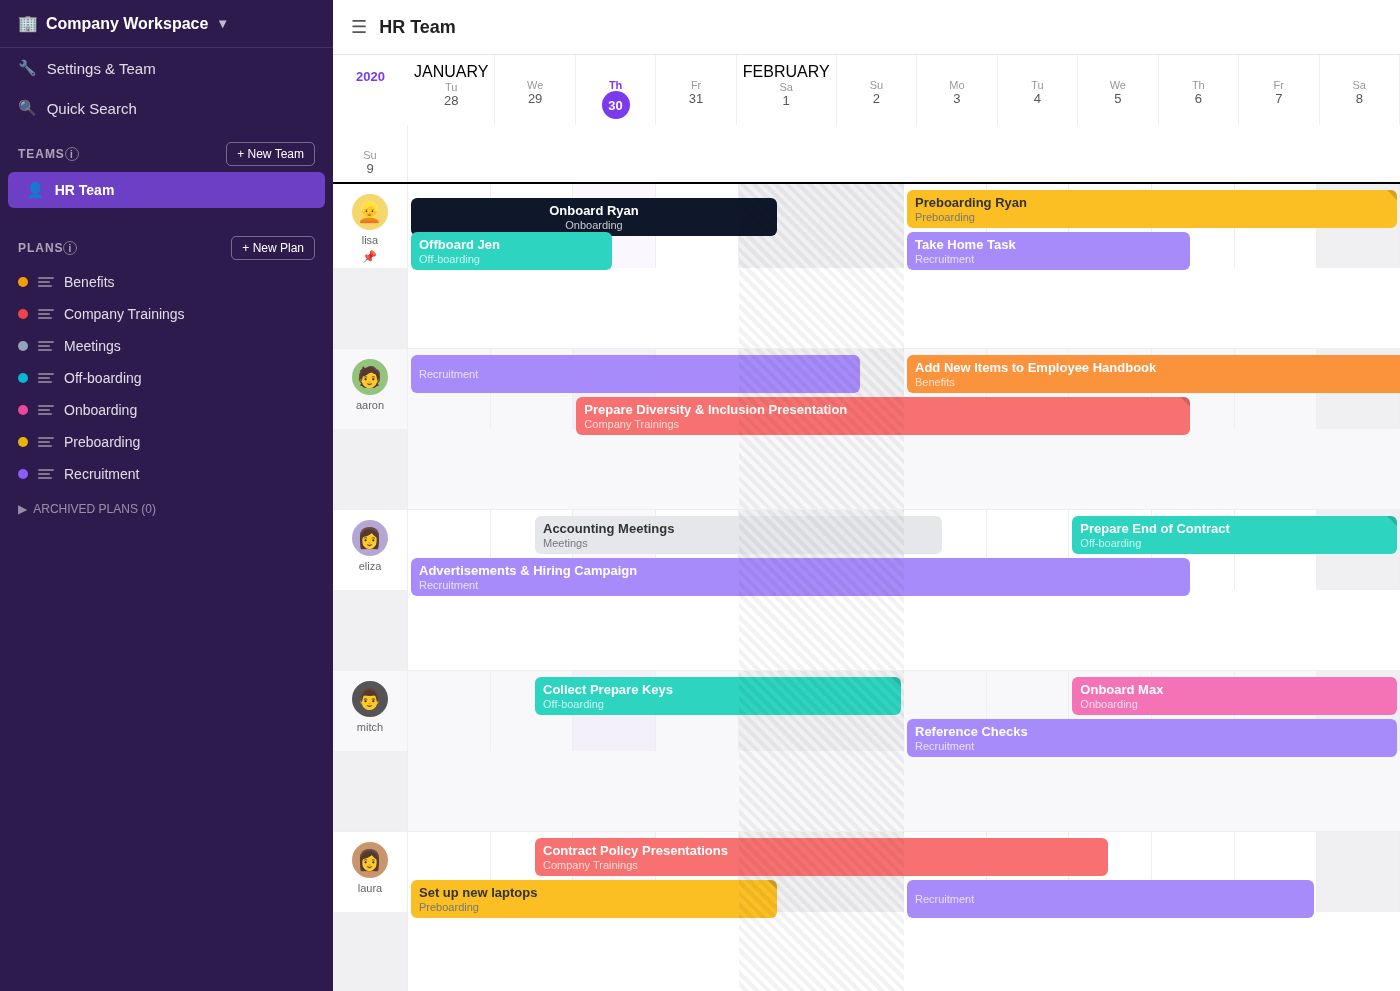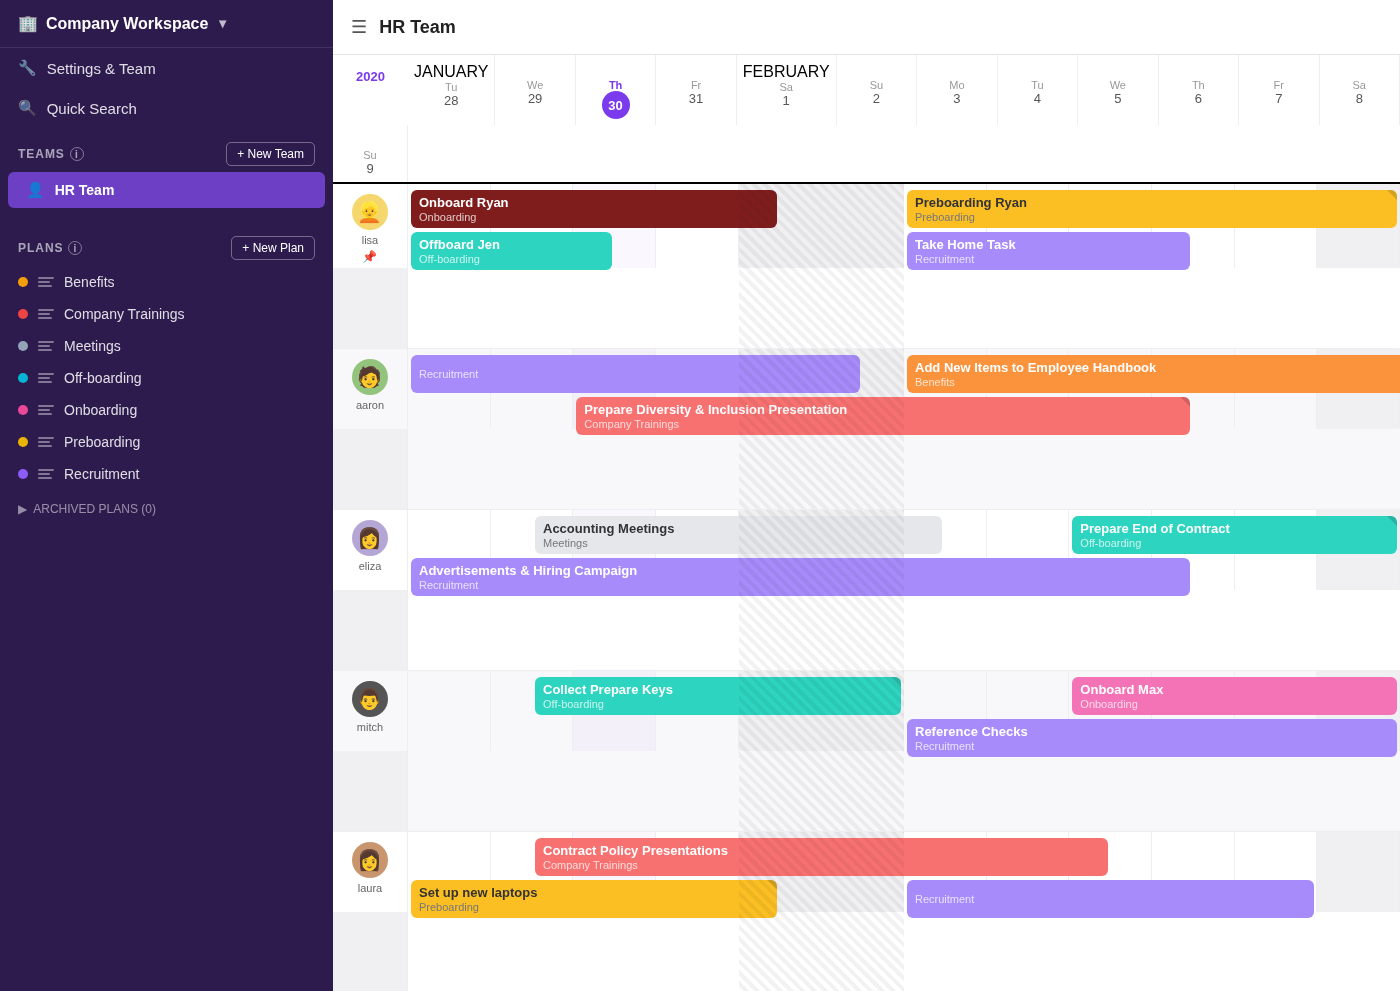--- a/index.html
+++ b/index.html
@@ -43,21 +43,20 @@
       align-items: center;
       justify-content: space-between;
     }
     .section-title {
       font-size: 12px;
       font-weight: 700;
       letter-spacing: 0.08em;
       color: rgba(255,255,255,0.6);
       display: flex;
       align-items: center;
-      gap: 5px;
     }
     .section-title .info-icon {
       width: 14px; height: 14px;
       border: 1px solid rgba(255,255,255,0.4);
       border-radius: 50%;
       font-size: 10px;
       display: flex; align-items: center; justify-content: center;
       cursor: pointer;
     }
     .new-btn {
@@ -490,21 +489,21 @@
           <div class="day-cell weekend"></div>
           <div class="day-cell"></div>
           <div class="day-cell"></div>
           <div class="day-cell"></div>
           <div class="day-cell"></div>
           <div class="day-cell"></div>
           <div class="day-cell weekend"></div>
           <div class="day-cell weekend"></div>
           <div style="position: absolute; inset: 0px 0px 0px 75px; pointer-events: none;">
             <div class="hatch-overlay" style="position: absolute; top: 0px; bottom: 0px; left: 33.3333%; width: 16.6667%; background-image: repeating-linear-gradient(45deg, transparent, transparent 4px, rgba(0, 0, 0, 0.05) 4px, rgba(0, 0, 0, 0.05) 8px);"></div>
-            <div class="task-bar" style="position: absolute; left: calc(0% + 3px); width: calc(37.5% - 6px); top: 6px; background: #7f1d1d; pointer-events: auto;">
+            <div class="task-bar" style="position: absolute; left: calc(0% + 3px); width: calc(37.5% - 6px); top: 14px; background: #0f172a; pointer-events: auto; text-align: center;">
       <span class="task-title">Onboard Ryan</span>
       <span class="task-subtitle">Onboarding</span>
     </div>
             <div class="task-bar" style="position: absolute; left: calc(0% + 3px); width: calc(20.8333% - 6px); top: 48px; background: rgb(45, 212, 191); pointer-events: auto;">
       <span class="task-title">Offboard Jen</span>
       <span class="task-subtitle">Off-boarding</span>
     </div>
             <div class="task-bar has-fold dark-text" style="position: absolute; left: calc(50% + 3px); width: calc(50% - 6px); top: 6px; background: rgb(251, 191, 36); pointer-events: auto;">
       <span class="task-title">Preboarding Ryan</span>
       <span class="task-subtitle">Preboarding</span>

